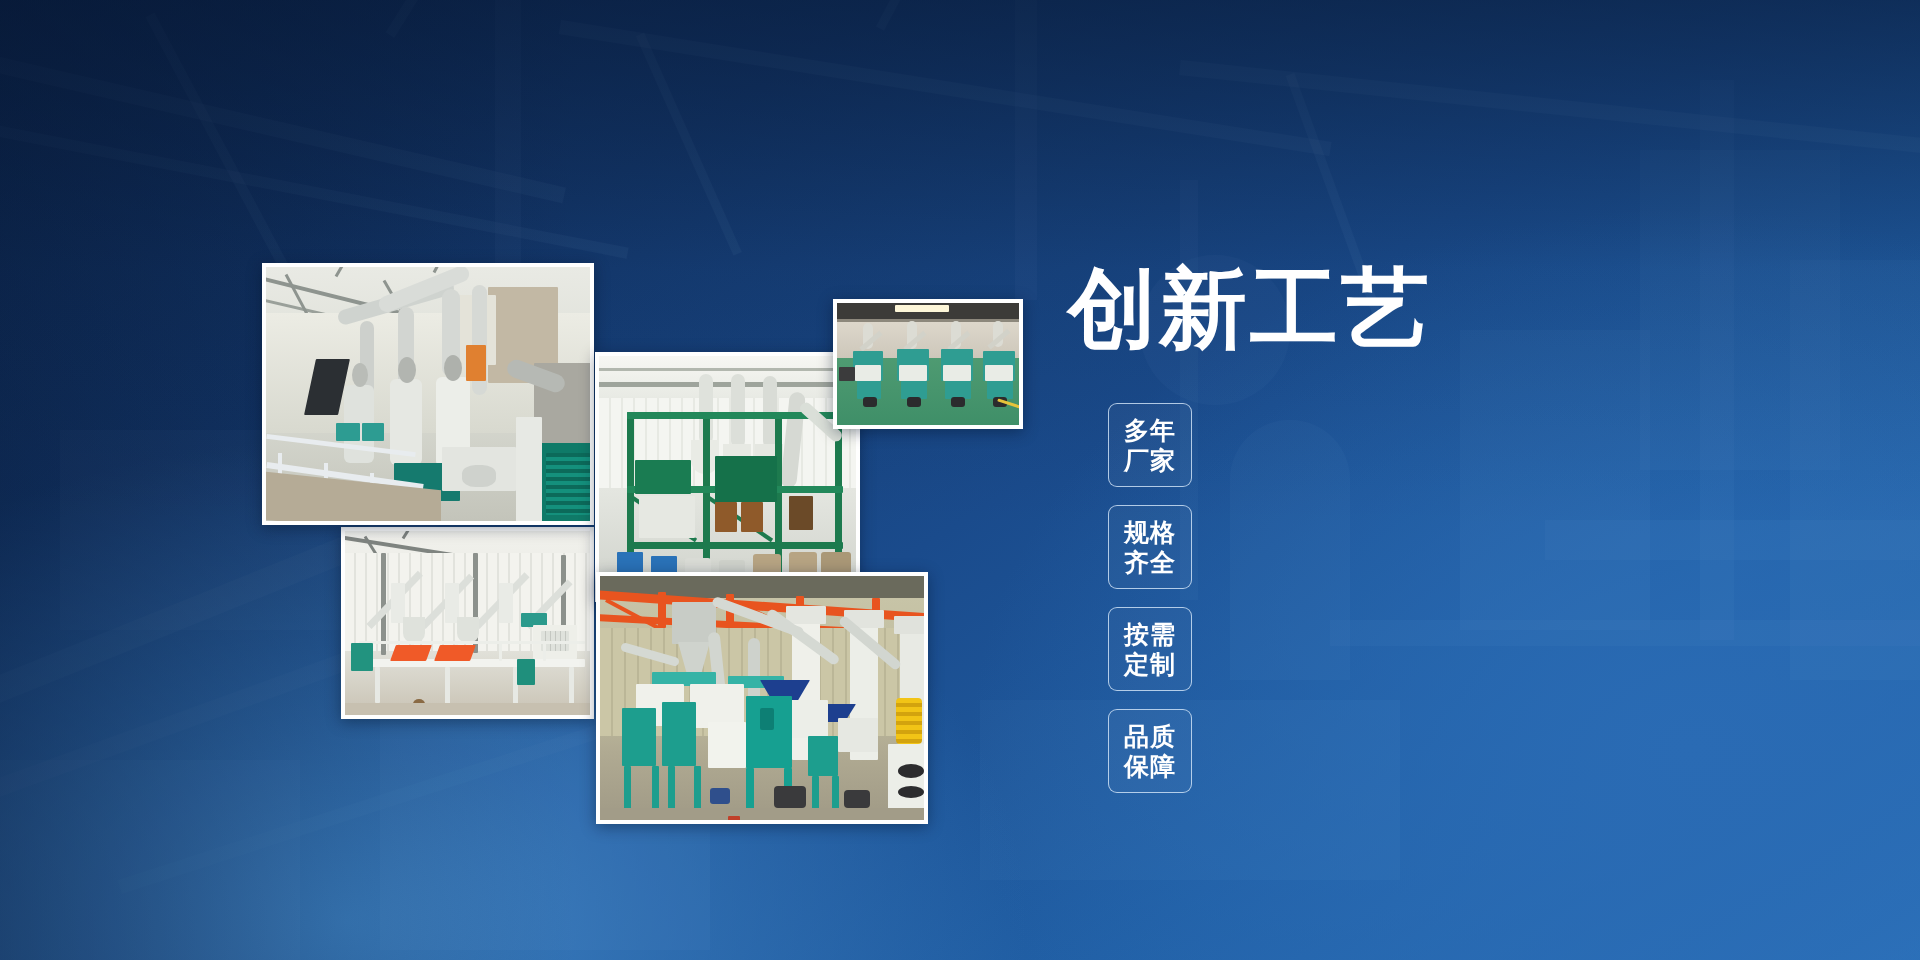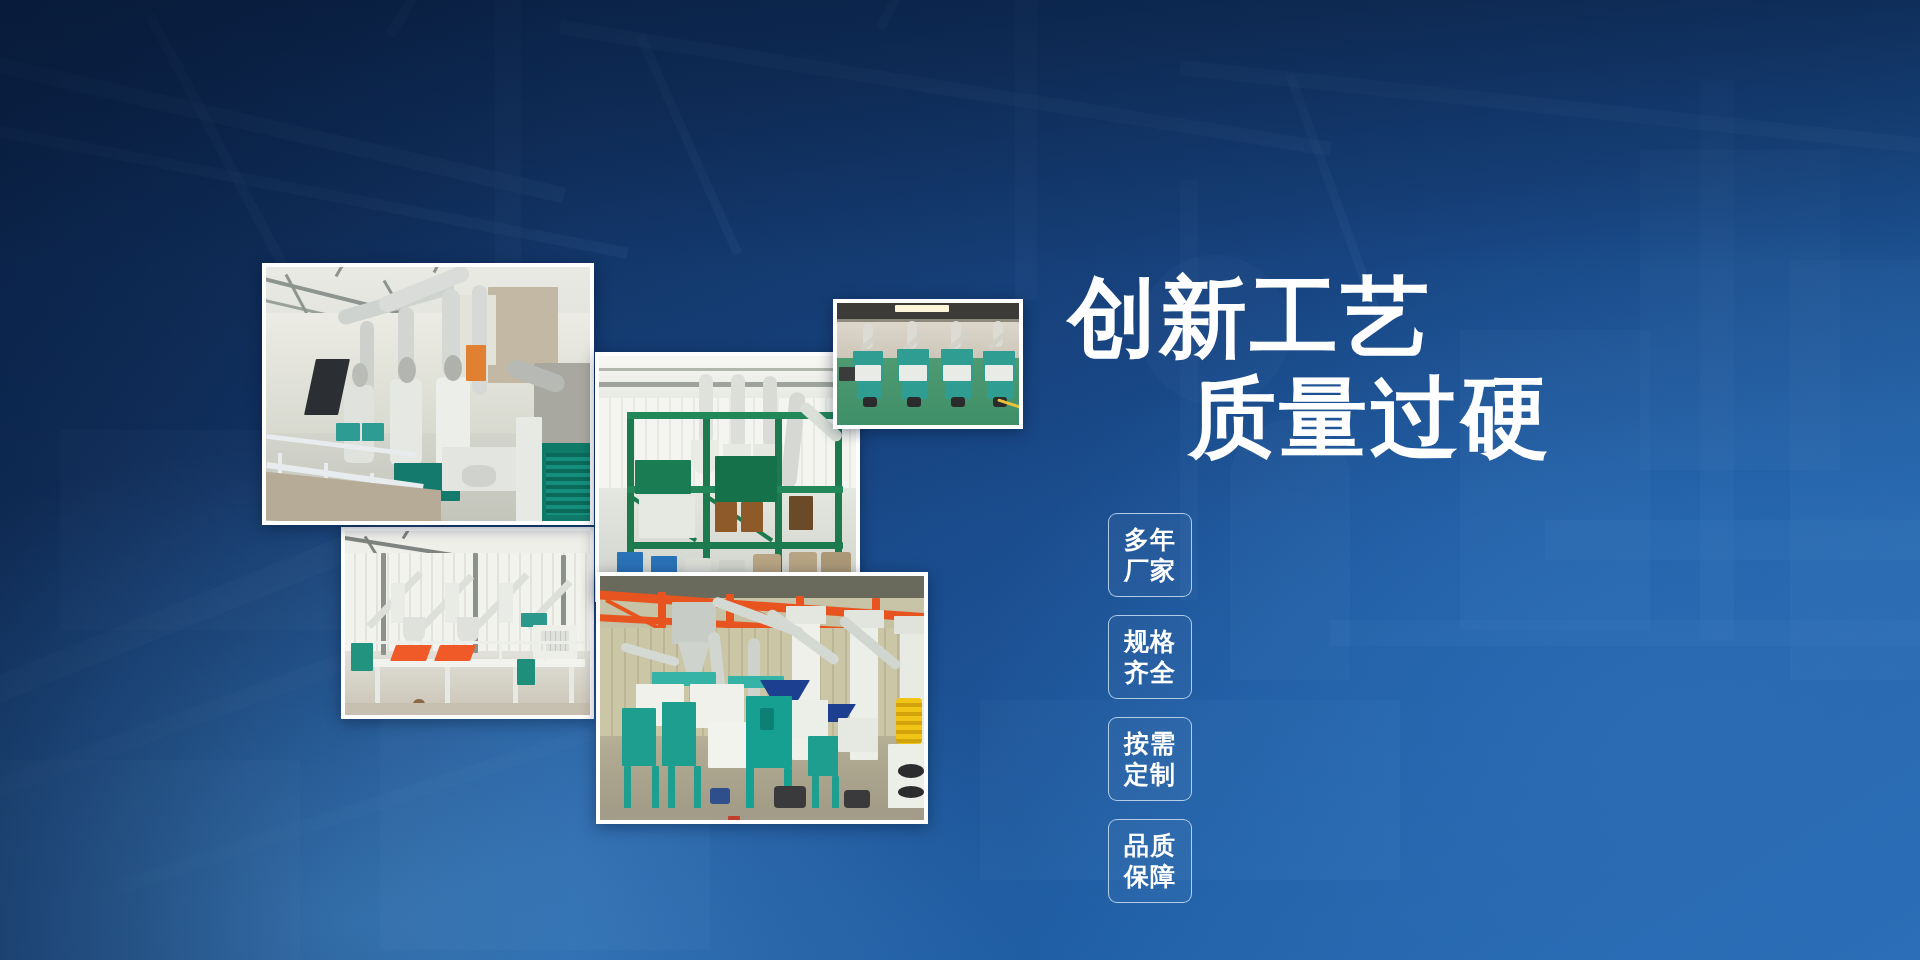--- a/index.html
+++ b/index.html
@@ -72,21 +72,21 @@
   .floor     { position:absolute; }
   .machine   { position:absolute; border-radius:1px; }
   .duct      { position:absolute; border-radius:40px; }
   .beamline  { position:absolute; transform-origin:left center; }
   .rail      { position:absolute; background:#e8ecef; }
 
   
   .text-panel {
     position: absolute;
     left: 1060px;
-    top: 268px;
+    top: 259px;
     width: 600px;
   }
   .headline {
     color: #ffffff;
     font-weight: 700;
     font-size: 88px;
     line-height: 1.14;
     letter-spacing: 3px;
     white-space: nowrap;
   }
@@ -443,21 +443,20 @@
         <div class="machine" style="left:128px; top:240px; width:12px; height:5px; background:#c0402a;"></div>
       </div>
     </div>
 
   </div>
 
   <div class="text-panel">
 
     <div class="headline headline-1">创新工艺</div>
 
-    <div class="headline headline-2">质量过硬</div>
 
 
     <div class="badges">
 
       <div class="badge">
         <span>多年</span>
         <span>厂家</span>
       </div>
 
       <div class="badge">

